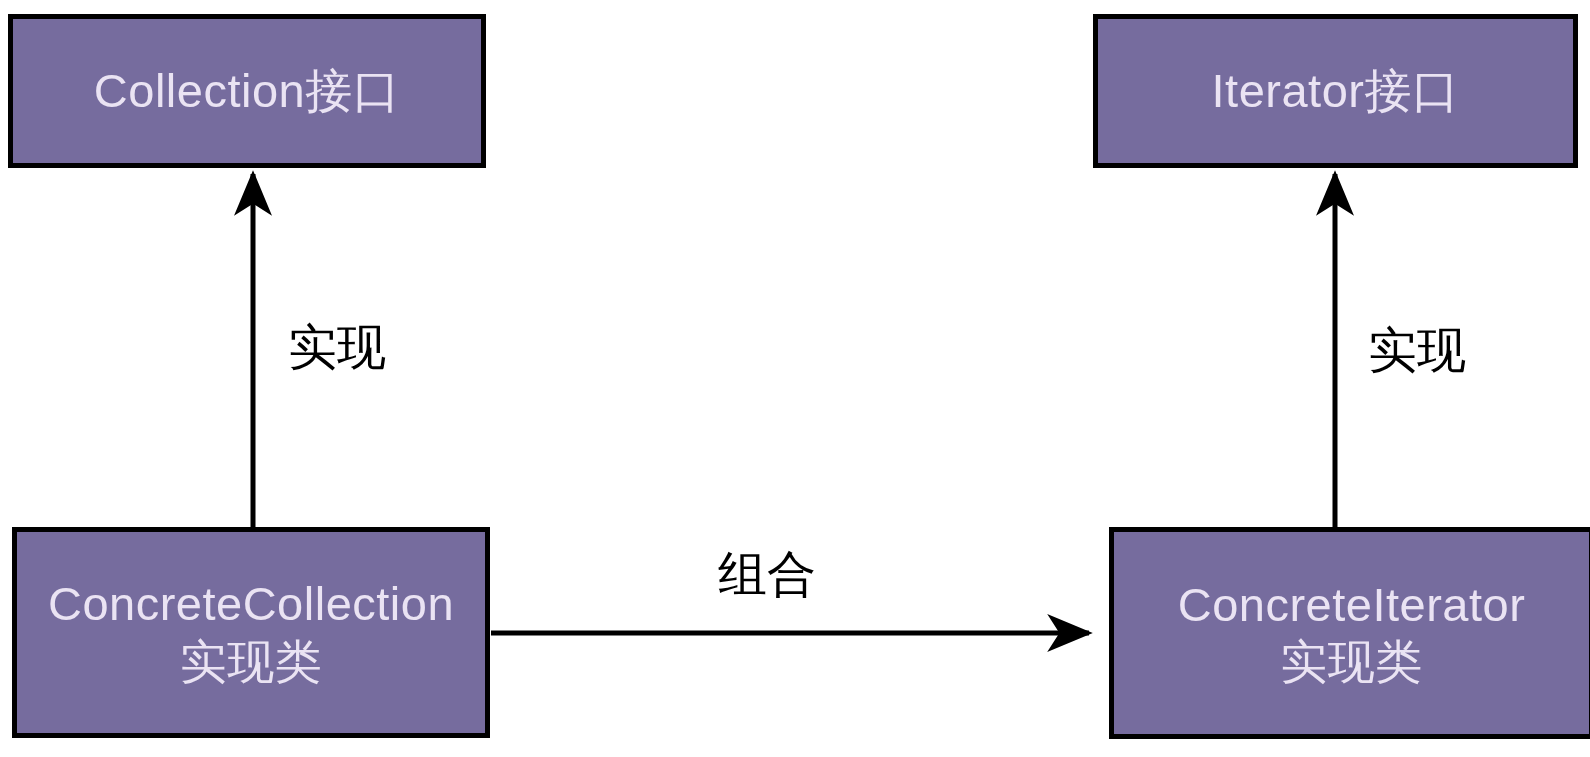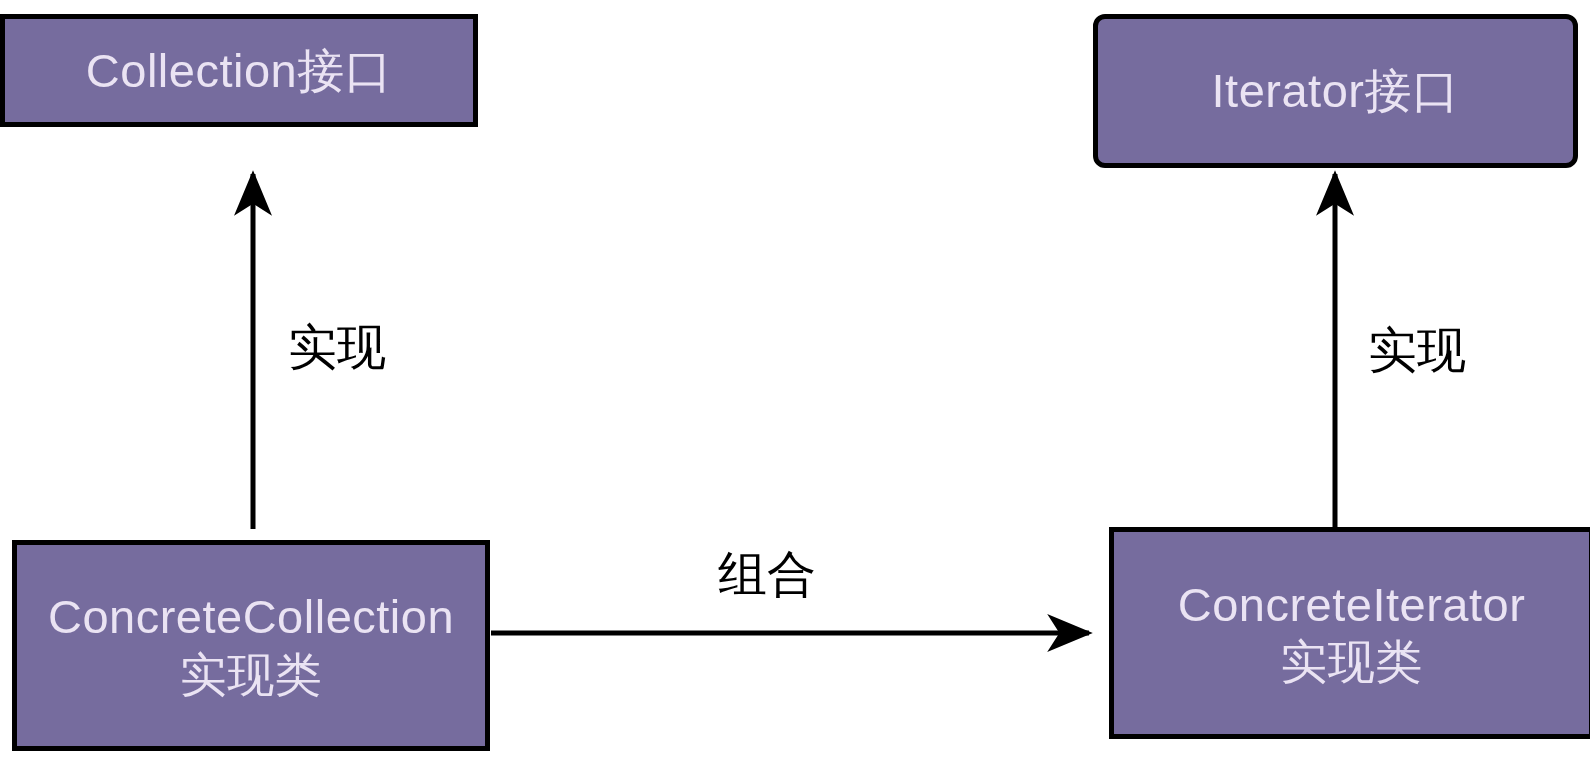--- a/index.html
+++ b/index.html
@@ -23,23 +23,23 @@
     color: var(--node-text, #eae3f3);
     display: flex;
     flex-direction: column;
     align-items: center;
     justify-content: center;
     text-align: center;
     font-size: 47px;
     line-height: 1.22;
     letter-spacing: 0.5px;
   }
-  .node-collection-interface { left: 0;   top: 14px;  width: 478px; height: 113px; }
-  .node-iterator-interface   { left: 1093px; top: 14px;  width: 485px; height: 154px; border-radius: 12px; }
-  .node-concrete-collection  { left: 12px;   top: 527px; width: 478px; height: 211px; margin-top: 13px; }
+  .node-collection-interface { left: 8px;   top: 14px;  width: 478px; height: 154px; }
+  .node-iterator-interface   { left: 1093px; top: 14px;  width: 485px; height: 154px; }
+  .node-concrete-collection  { left: 12px;   top: 527px; width: 478px; height: 211px; }
   .node-concrete-iterator    { left: 1093px; top: 527px; width: 485px; height: 212px; margin-left: 16px; }
 
   .edges-svg {
     position: absolute;
     left: 0;
     top: 0;
     width: 1590px;
     height: 757px;
     pointer-events: none;
   }

